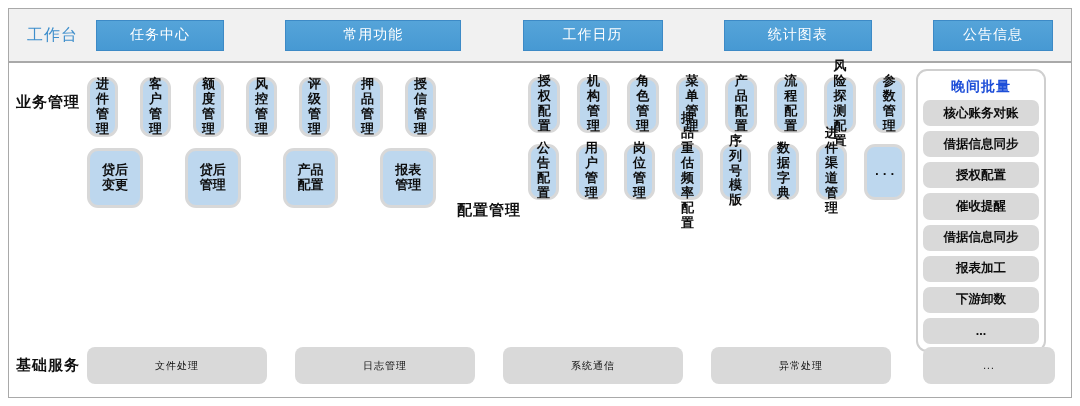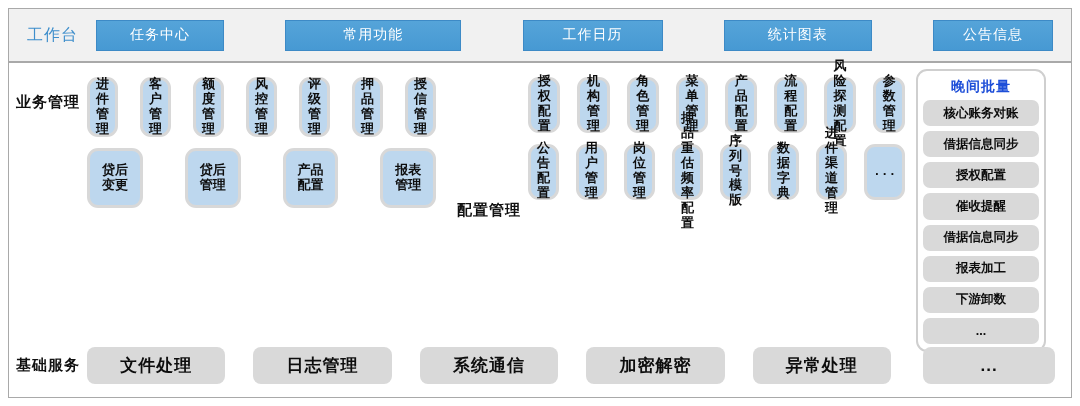--- a/index.html
+++ b/index.html
@@ -87,21 +87,21 @@
 
   
   .services-row{
     flex:0 0 53px;display:flex;align-items:center;padding:0 16px 10px 0;
   }
   .services-row .section-label{flex:0 0 78px;}
   .services-boxes{flex:1;display:flex;gap:28px;align-items:center;}
   .gray-box{
     flex:1;height:37px;background:var(--box-gray);border-radius:8px;
     display:flex;align-items:center;justify-content:center;
-    font-size:17px;font-weight:bold;color:#0d0d0d;letter-spacing:1px;cursor:pointer;
+    font-size:10px;font-weight:normal;color:#0d0d0d;letter-spacing:1px;cursor:pointer;
   }
   .gray-box.more{flex:0 0 132px;margin-left:4px;}
 </style>
 </head>
 <body>
 
 <div class="screen">
 
   <div class="topbar">
     <span class="topbar-label">工作台</span>
@@ -187,19 +187,18 @@
         </div>
       </div>
     </div>
 
     <div class="services-row">
       <div class="section-label">基础服务</div>
       <div class="services-boxes">
         <div class="gray-box">文件处理</div>
         <div class="gray-box">日志管理</div>
         <div class="gray-box">系统通信</div>
-        <div class="gray-box">加密解密</div>
         <div class="gray-box">异常处理</div>
         <div class="gray-box more">...</div>
       </div>
     </div>
   </div>
 </div>
 
 </body></html>

